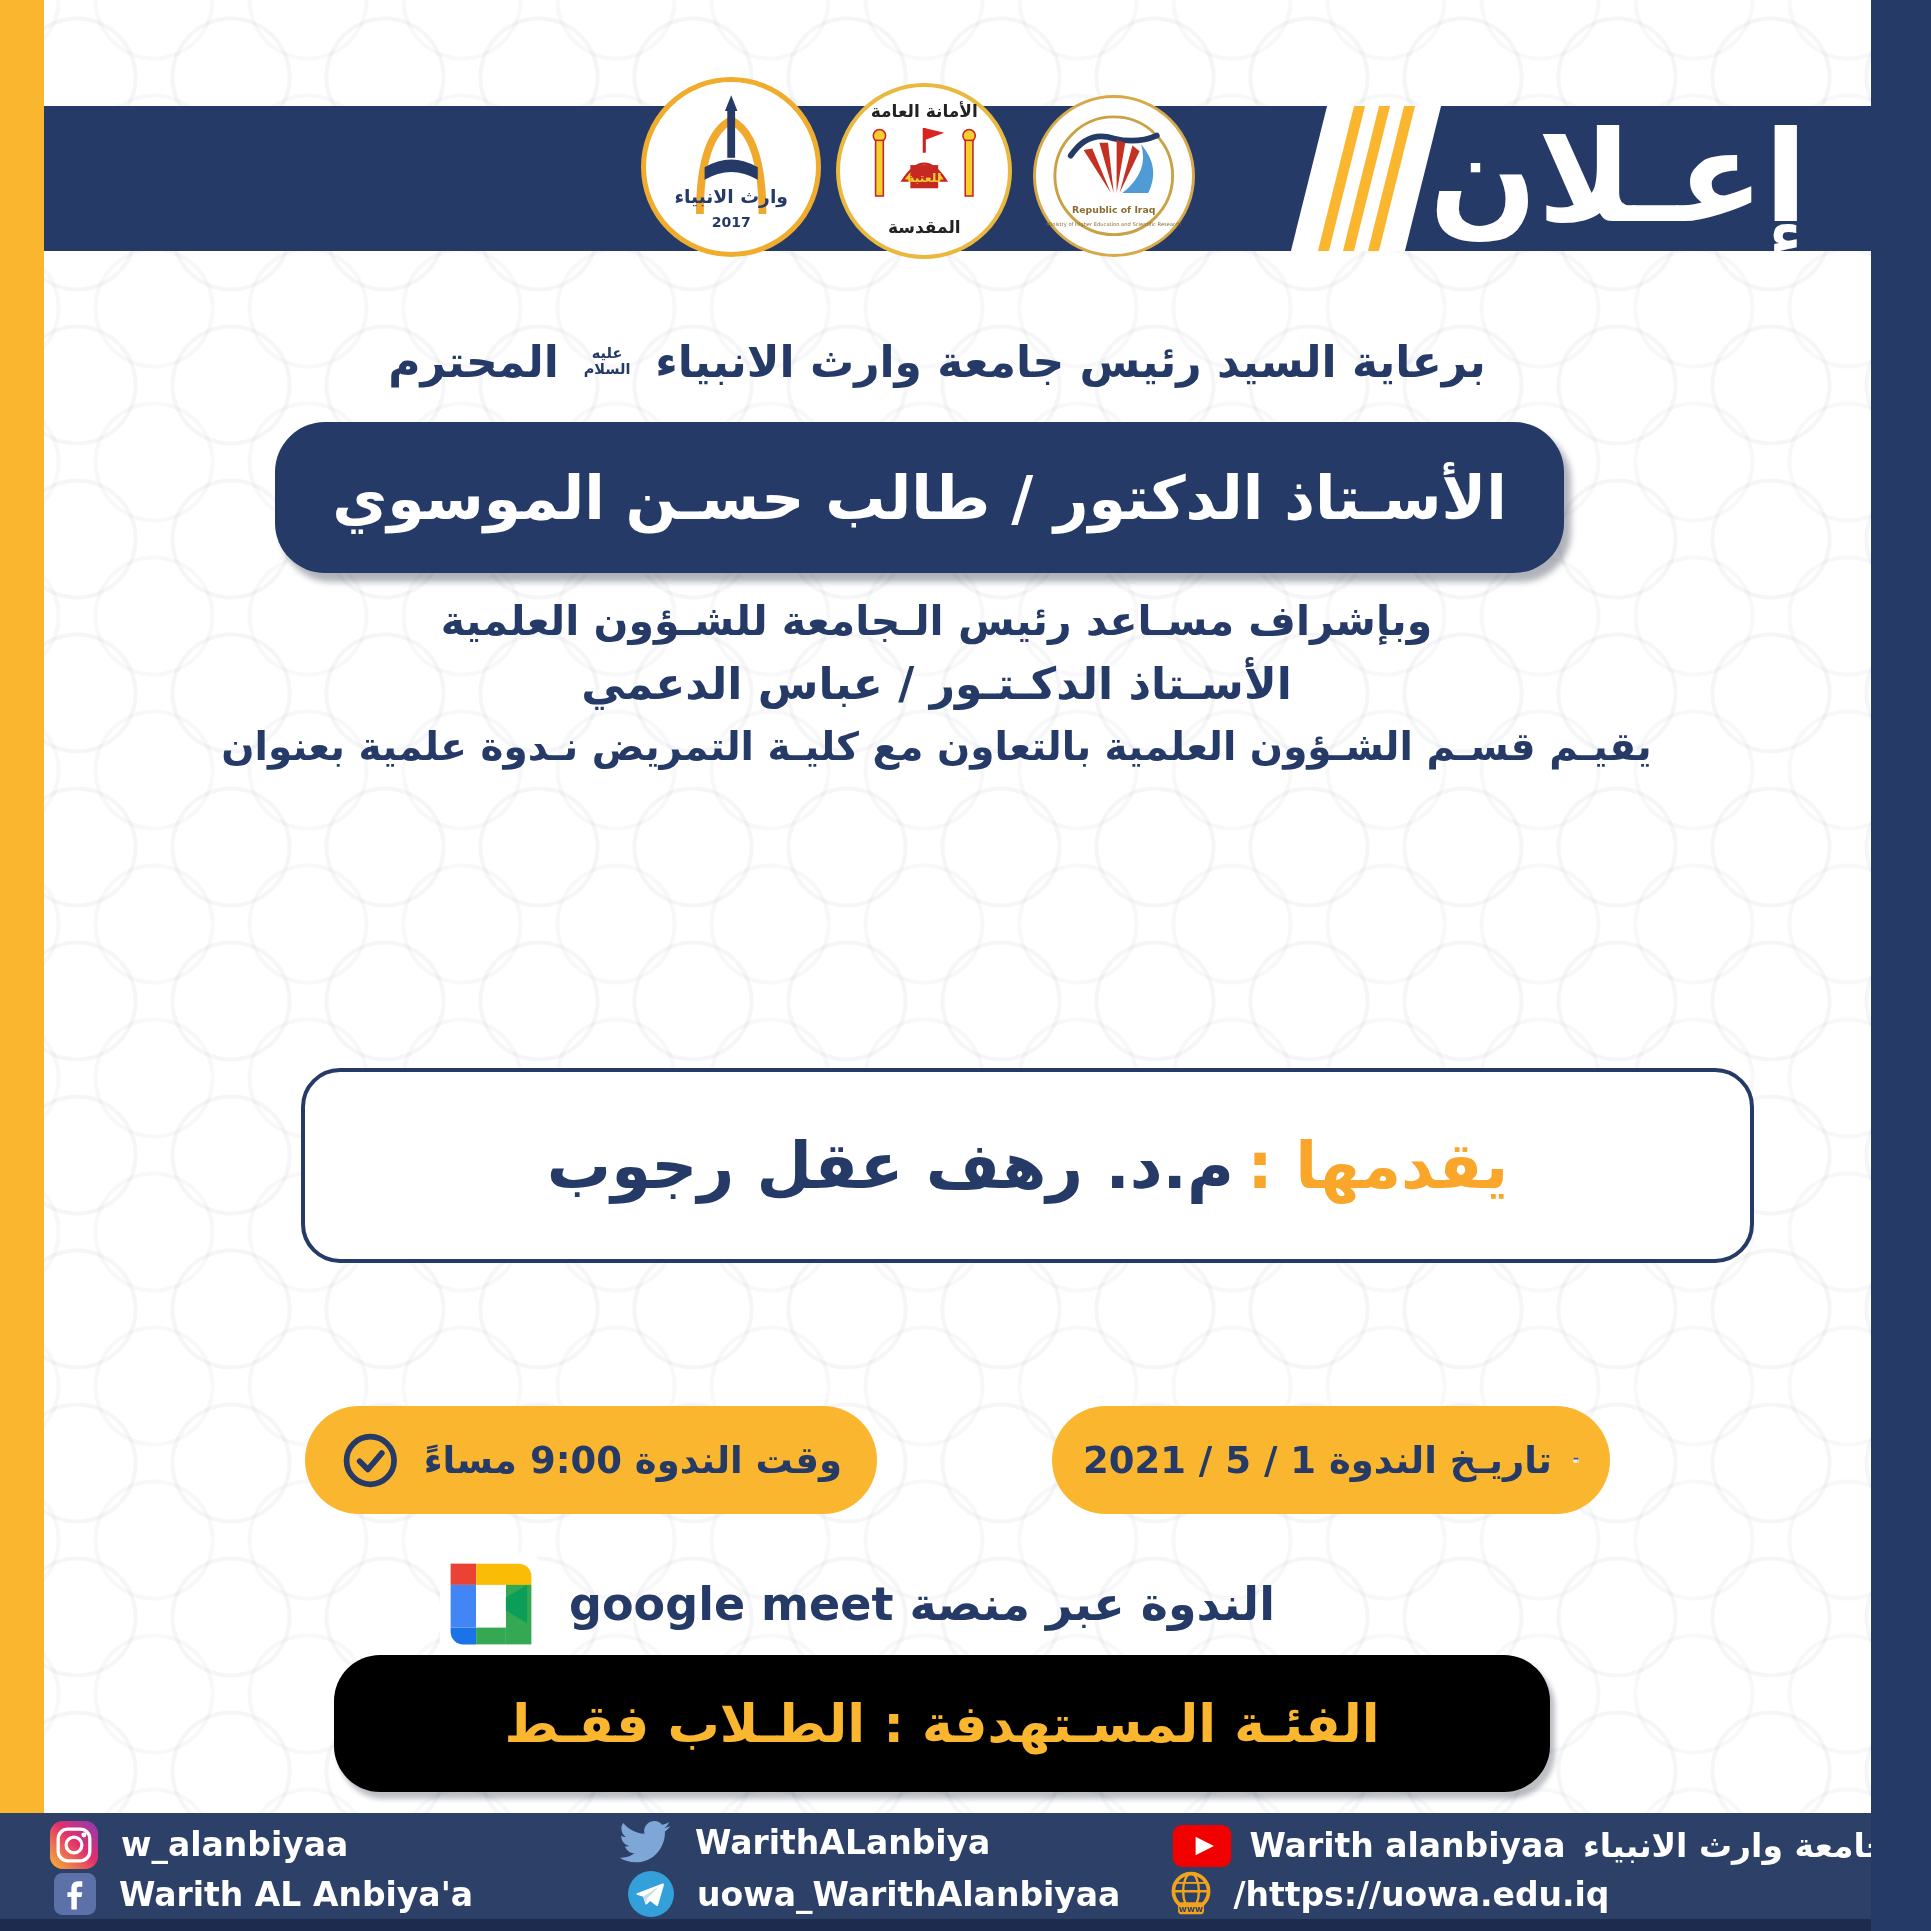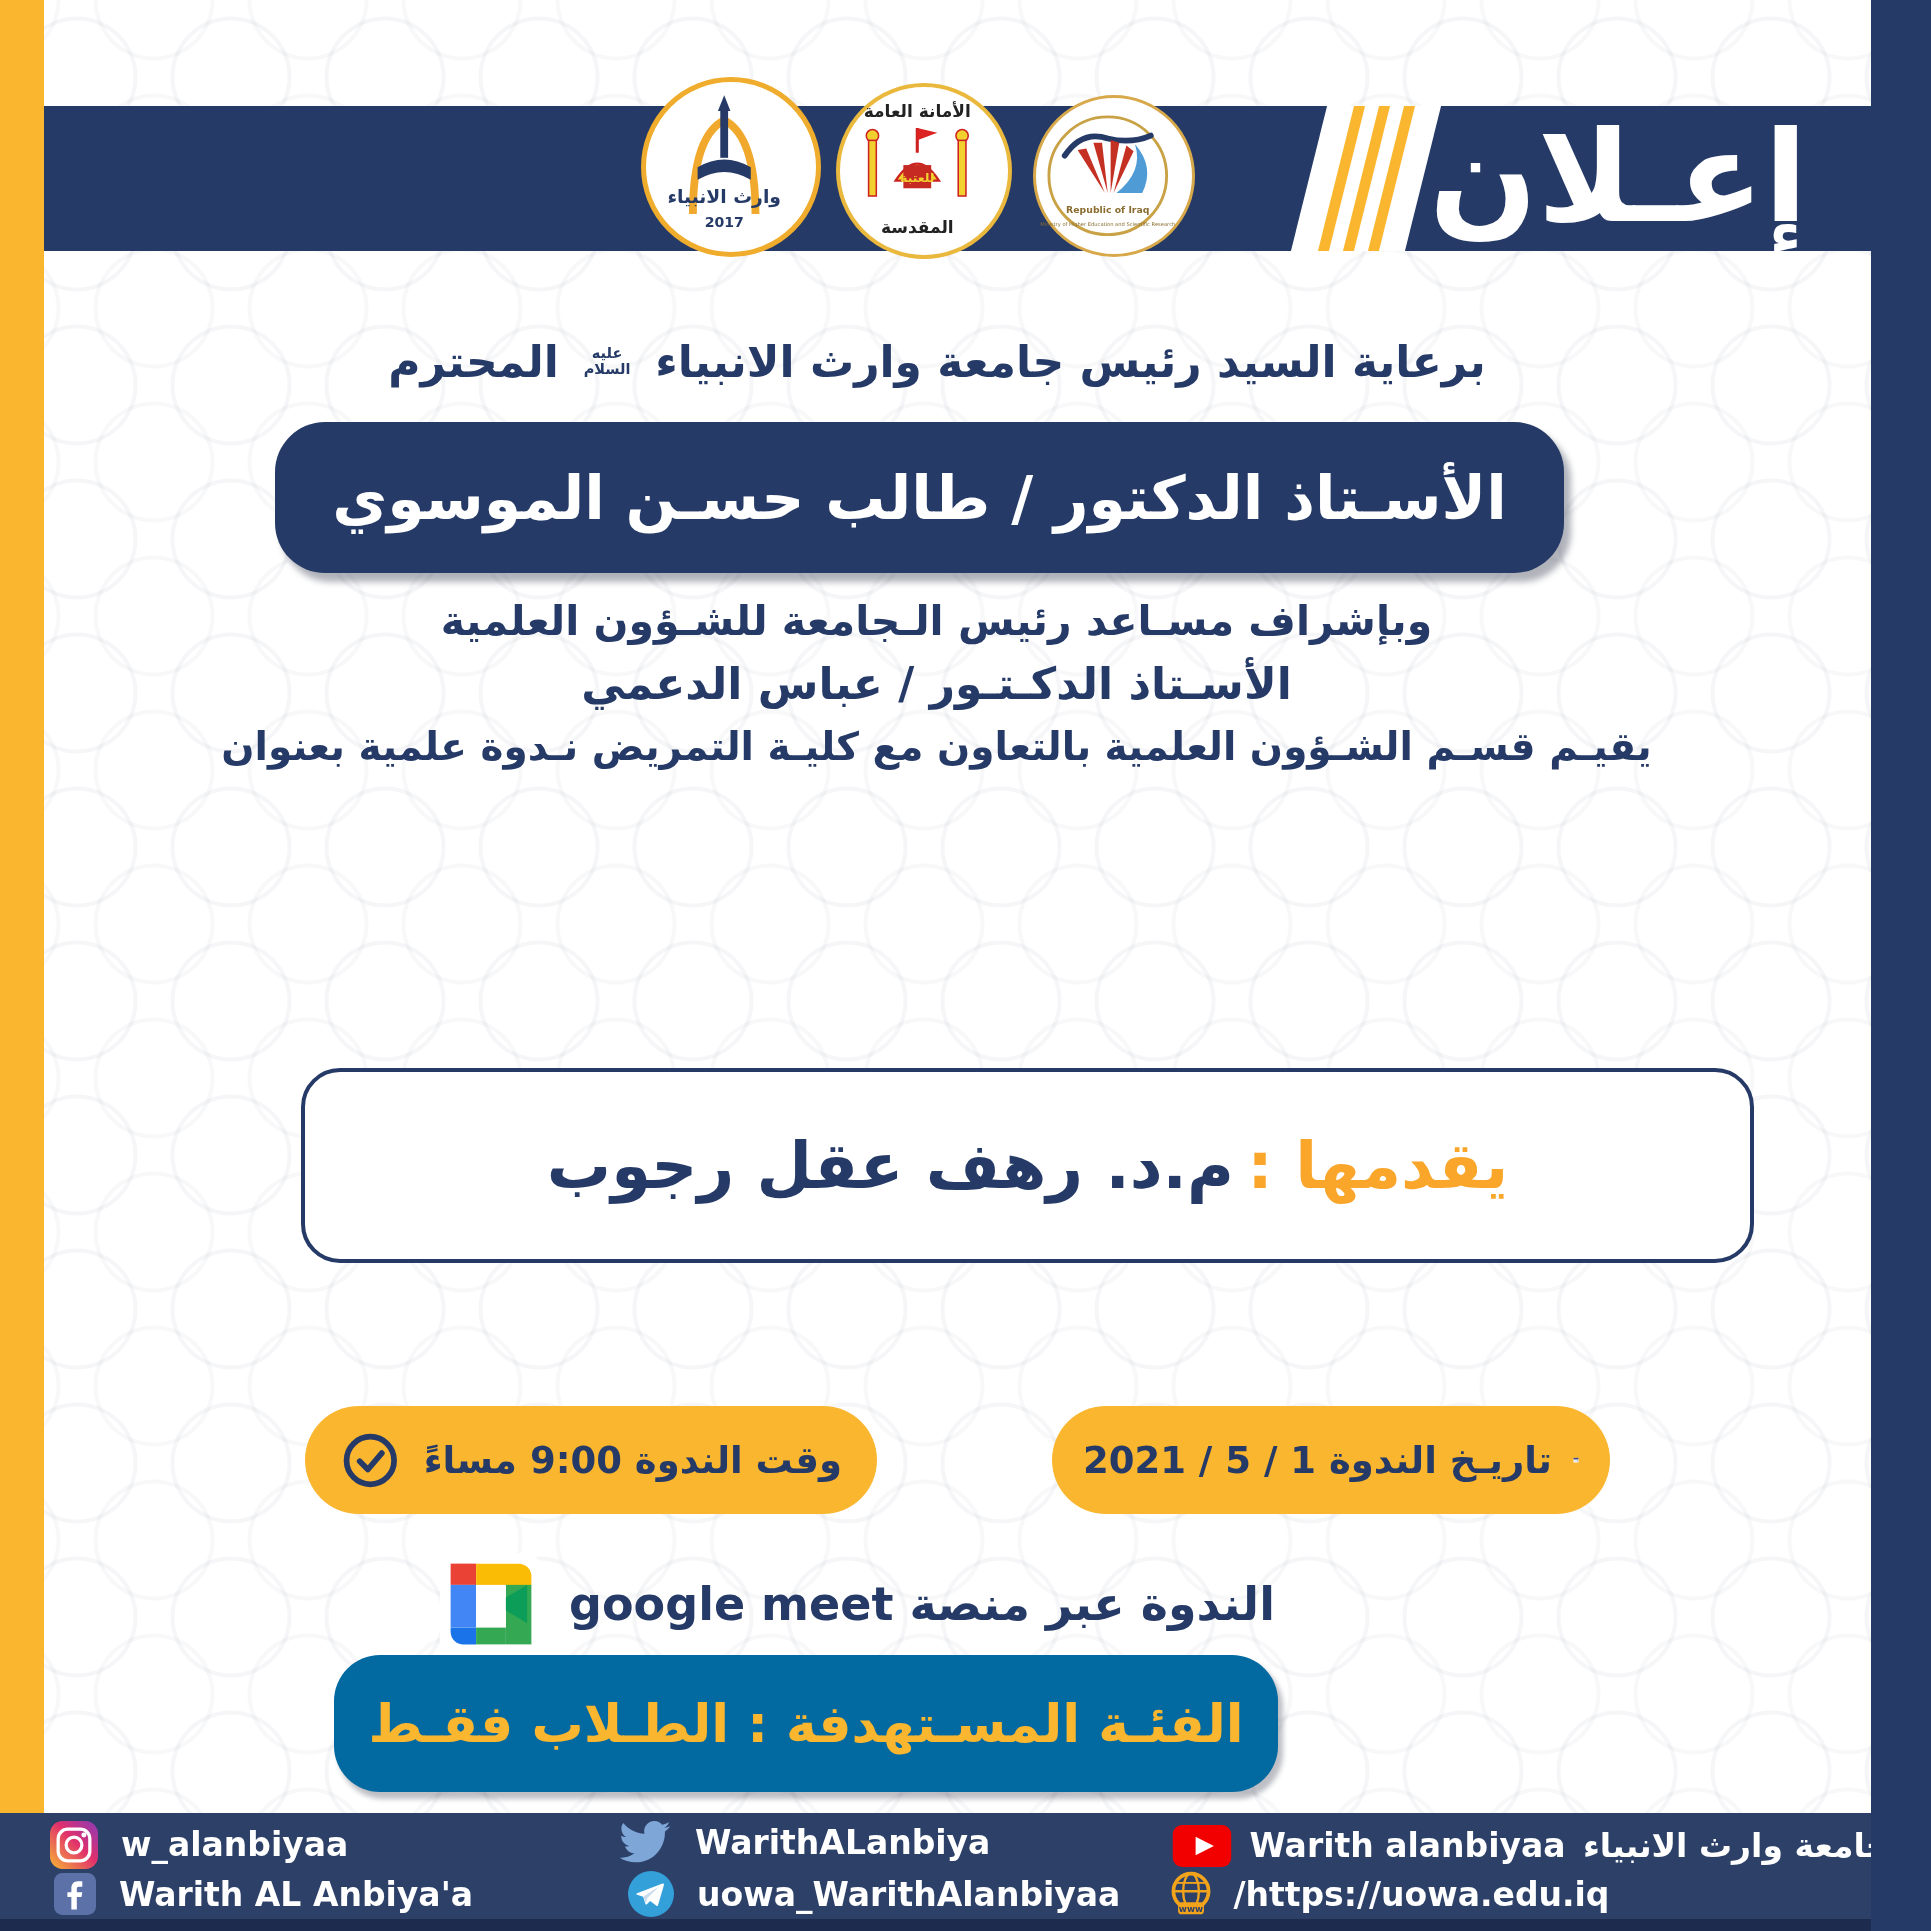--- a/index.html
+++ b/index.html
@@ -17,21 +17,21 @@
   .strip-right { position:absolute; right:0; top:0; width:60px; height:1931px; background:#253a66; z-index:40; }
 
   .band { position:absolute; left:44px; top:106px; width:1887px; height:145px; background:#253a66; }
   .slash-white { position:absolute; left:1309px; top:106px; width:114px; height:145px; background:#fff; transform:skewX(-14deg); }
   .stripe { position:absolute; top:106px; width:10.6px; height:145px; background:#fbb62f; transform:skewX(-14deg); }
   .stripe.s1{ left:1336px; } .stripe.s2{ left:1361px; } .stripe.s3{ left:1386px; }
   .announce { position:absolute; top:100px; height:154px; left:1429px; width:415px;
     display:flex; align-items:center; justify-content:flex-end;
     color:#fff; font-size:127px; font-weight:700; line-height:1; direction:rtl; white-space:nowrap; }
 
-  .logo { position:absolute; border-radius:50%; background:#fff; display:flex; align-items:center; z-index:6; }
+  .logo { position:absolute; border-radius:50%; background:#fff; display:flex; align-items:center; justify-content:center; z-index:6; }
   .logo svg { width:92%; height:92%; }
   .logo-uni      { left:641px;  top:77px; width:180px; height:180px; border:5.8px solid #efac2d; }
   .logo-shrine   { left:836px;  top:83px; width:176px; height:176px; border:4.8px solid #e9b83c; }
   .logo-ministry { left:1033px; top:95px; width:162px; height:162px; border:3.9px solid #d8a94a; }
 
   .patronage { position:absolute; left:97px; right:154px; top:321px; height:81px;
     display:flex; direction:rtl; align-items:center; justify-content:center; gap:19.3px;
     color:#253a66; font-weight:700; font-size:44px; white-space:nowrap; }
   .pbuh { display:flex; flex-direction:column; align-items:center; justify-content:center;
     font-size:14.5px; line-height:1.05; font-weight:700; color:#253a66; width:58px; }
@@ -62,22 +62,22 @@
   .badge { position:absolute; top:1406px; height:108px; background:#fbb62f; border-radius:56px;
     display:flex; align-items:center; font-weight:800; font-size:37px; color:#253a66; white-space:nowrap; }
   .badge-time { left:305px; width:572px; padding:14px 35px; gap:23px; justify-content:flex-start; }
   .badge-date { left:1052px; width:558px; padding:0 31px; gap:21px; justify-content:flex-end; }
   .badge span { direction:rtl; }
 
   .meet-row { position:absolute; left:0; top:1551px; width:1871px; height:106px;
     display:flex; align-items:center; justify-content:center; gap:27px; transform:translateX(-78px); }
   .meet-row .mtext { direction:rtl; font-size:46px; font-weight:700; color:#253a66; white-space:nowrap; }
 
-  .target-pill { position:absolute; left:334px; top:1655px; width:944px; height:137px;
-    background:#0369a1; border-radius:46px; color:#fbb62f;
+  .target-pill { position:absolute; left:334px; top:1655px; width:1216px; height:137px;
+    background:#000000; border-radius:46px; color:#fbb62f;
     display:flex; align-items:center; justify-content:center;
     font-size:52px; font-weight:800; direction:rtl; white-space:nowrap;
     box-shadow:4.8px 6.8px 5.8px rgba(50,55,75,.32); }
 
   .footer { position:absolute; left:0; bottom:0; width:1931px; height:118px; background:#2c4068; z-index:20; }
   .footer-bottom-strip { position:absolute; left:0; bottom:0; width:100%; height:11.6px; background:#1d2b4e; }
   .f-item { position:absolute; display:flex; align-items:center; gap:23px;
     color:#fff; font-weight:700; font-size:33px; white-space:nowrap; }
   .f-item .ar { direction:rtl; }
   .fi-ig { left:50px;  top:7.7px; }

